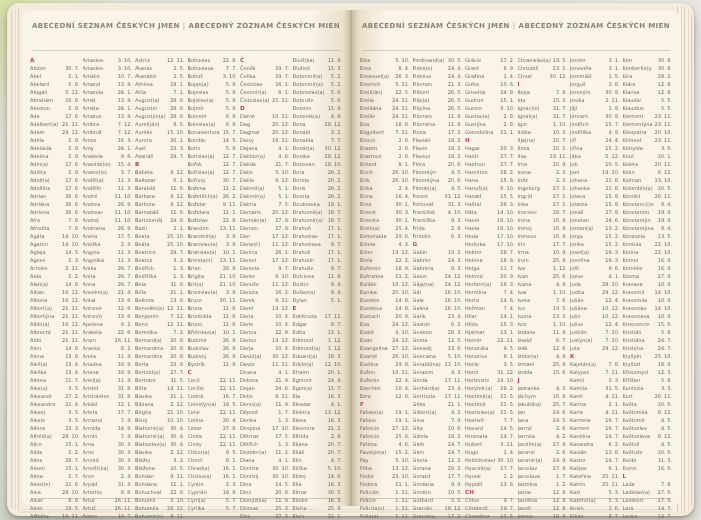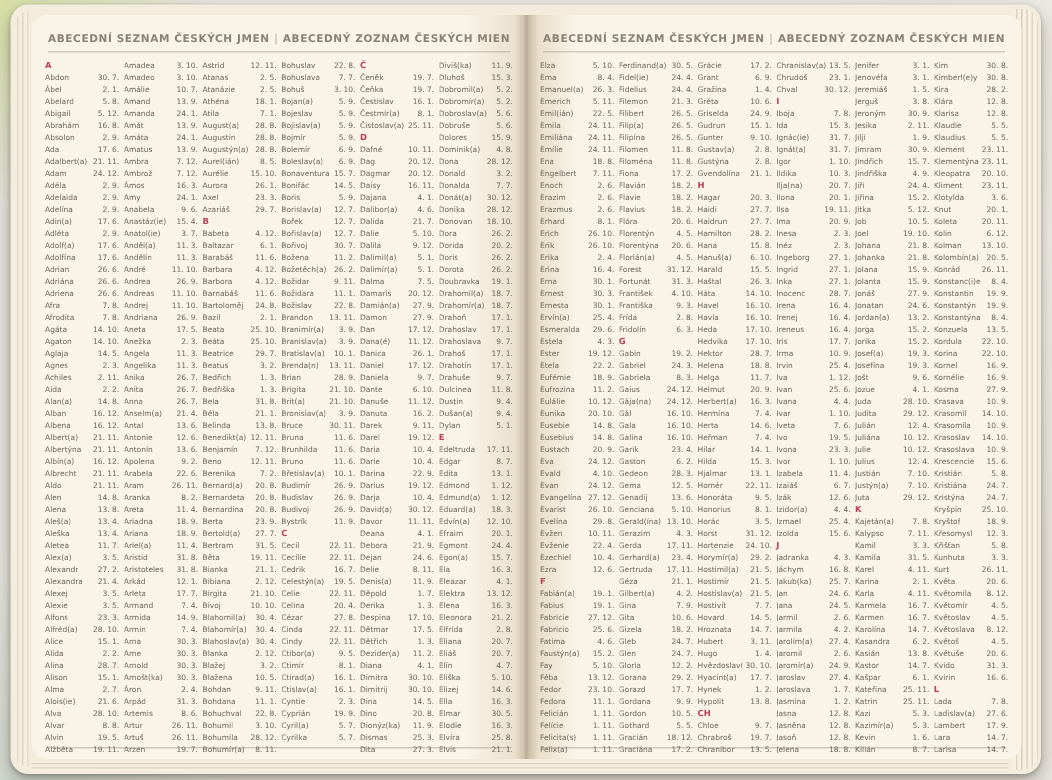--- a/index.html
+++ b/index.html
@@ -43,21 +43,21 @@
   .page.left  { background:linear-gradient(to right, #f9f3e8 0%, #f9f3e8 88%, #e7dcc6 100%); border-radius:10px 0 0 10px; }
   .page.right { background:linear-gradient(to left,  #f9f3e8 0%, #f9f3e8 90%, #e4d8c1 100%); border-radius:0 10px 10px 0; }
   .gutter {
     position:absolute; top:7px; bottom:10px; left:50%; width:16px; margin-left:-8px;
     background:linear-gradient(90deg, rgba(90,70,45,0) 0%, rgba(90,70,45,.18) 40%, rgba(60,45,28,.28) 50%, rgba(90,70,45,.18) 60%, rgba(90,70,45,0) 100%);
     pointer-events:none;
   }
   .page-header {
     text-align:center; font-size:7px; font-weight:bold; letter-spacing:.4px;
     color:var(--header-ink,#8c8274); white-space:nowrap;
-    padding-bottom:4px; margin:0 2px 5px 2px;
+    padding-bottom:20px; margin:0 2px 5px 2px;
     border-bottom:1px solid rgba(120,105,85,.28);
   }
   .page-header .divider { color:#b3a996; padding:0 3px; font-weight:normal; }
   .columns { display:flex; gap:3px; }
   .col { flex:1; min-width:0; }
   .row {
     display:flex; justify-content:space-between;
     font-size:5px; line-height:8px; color:var(--ink,#6e665a); white-space:nowrap;
   }
   .row .n { overflow:hidden; }

